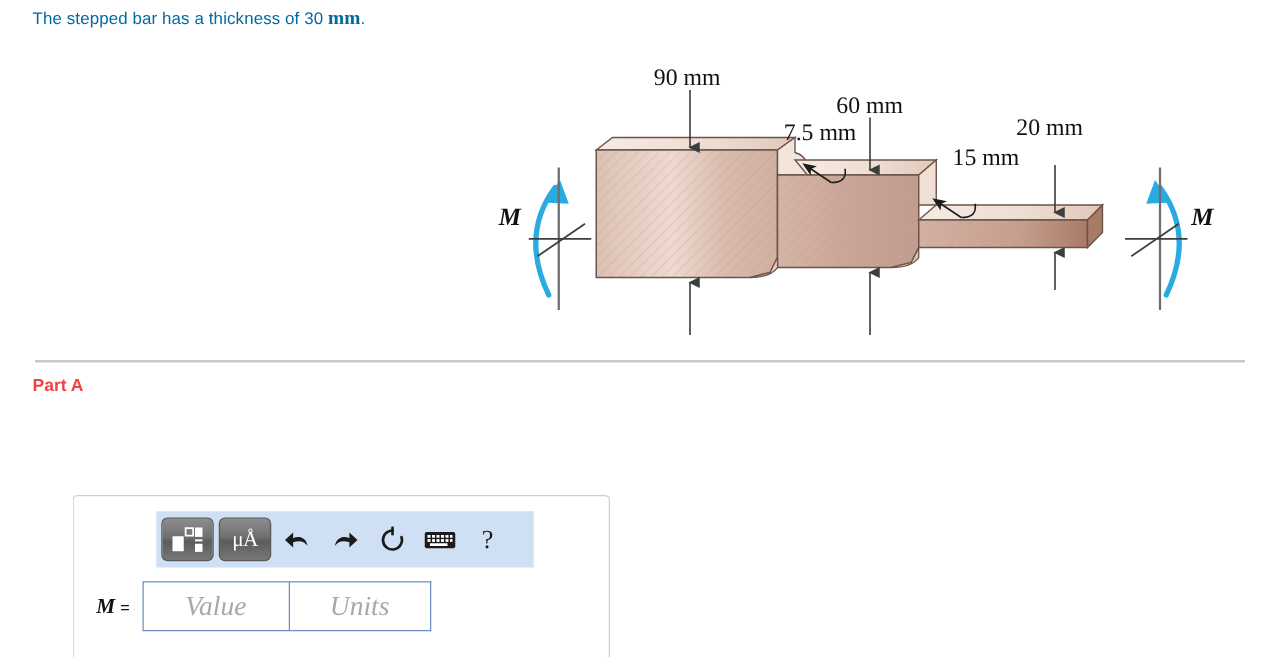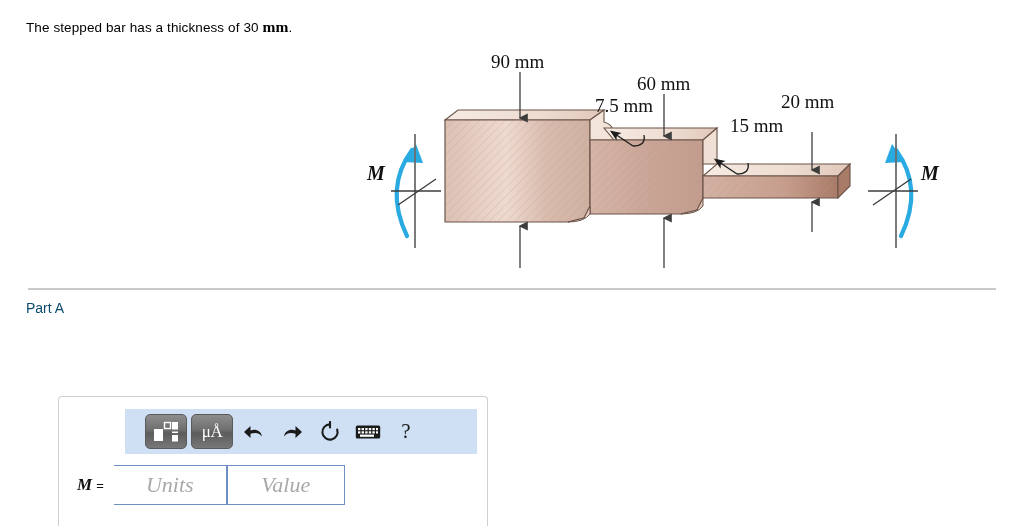--- a/index.html
+++ b/index.html
@@ -9,42 +9,42 @@
     background: #ffffff;
     font-family: "Liberation Sans", sans-serif;
     color: #1a1a1a;
     overflow: hidden;
   }
   .page { position: relative; width: 1024px; height: 526px; background: #fff; }
 
   
   .intro {
     position: absolute;
-    left: 26px; top: 18px;
+    left: 26px; top: 6px;
     font-size: 13.5px;
-    color: #000000;
+    color: #0369a1;
     letter-spacing: 0.1px;
     white-space: nowrap;
   }
   .serif-u { font-family: "Liberation Serif", serif; font-size: 15.5px; font-weight: 700; }
 
   
-  .figure { position: absolute; left: 12px; top: 36px; width: 986px; height: 240px; }
+  .figure { position: absolute; left: 0; top: 36px; width: 986px; height: 240px; padding-left: 44px; }
   .figure svg { display: block; }
 
   
   .divider {
     position: absolute; left: 28px; top: 288px;
     width: 968px; height: 2px; background: #c9c9c9;
   }
 
   
   .part-title {
     position: absolute; left: 26px; top: 300px;
-    font-size: 14px; font-weight: 400; color: #0c4a6e;
+    font-size: 14px; font-weight: 700; color: #ef4444;
   }
   .question {
     position: absolute; left: 58px; top: 333px;
     font-size: 13.5px; color: #222; white-space: nowrap;
   }
   .question .sig { font-family: "Liberation Serif", serif; font-style: italic; font-size: 15px; }
   .question .sub { font-size: 10px; vertical-align: sub; font-family: "Liberation Serif", serif; font-style: normal;}
   .question .mpa { font-family: "Liberation Serif", serif; font-size: 15.5px; }
   .express {
     position: absolute; left: 58px; top: 365px;
@@ -54,24 +54,24 @@
   
   .answer-box {
     position: absolute; left: 58px; top: 396px;
     width: 430px; height: 130px;
     border: 1px solid #cfcfcf; border-bottom: none;
     border-radius: 4px 4px 0 0;
     background: #fff;
   }
   .toolbar {
     position: absolute; left: 66px; top: 12px;
-    width: 352px; height: 45px;
+    width: 302px; height: 45px;
     background: #cfe0f5;
     display: flex; align-items: center; gap: 4px;
-    padding-left: 20px;
+    padding-left: 4px;
   }
   .tb-btn {
     width: 42px; height: 35px;
     border-radius: 5px;
     background: linear-gradient(180deg,#8d8d8d 0%,#6f6f6f 45%,#5c5c5c 55%,#787878 100%);
     border: 1px solid #5a5a5a;
     display: flex; align-items: center; justify-content: center;
     cursor: pointer; position: relative;
   }
   .tb-btn.units { font-family: "Liberation Serif", serif; color: #fff; font-size: 17px; letter-spacing: -0.5px; }
@@ -287,19 +287,19 @@
           </g>
         </svg>
       </div>
 
       <div class="tb-icon qmark">?</div>
     </div>
 
     <div class="answer-row">
       <span class="m-label">M</span>
       <span class="eq">=</span>
+      <div class="inp value">Value</div>
       <div class="inp units">Units</div>
-      <div class="inp value">Value</div>
     </div>
 
   </div>
 
 </div>
 
 </body></html>

